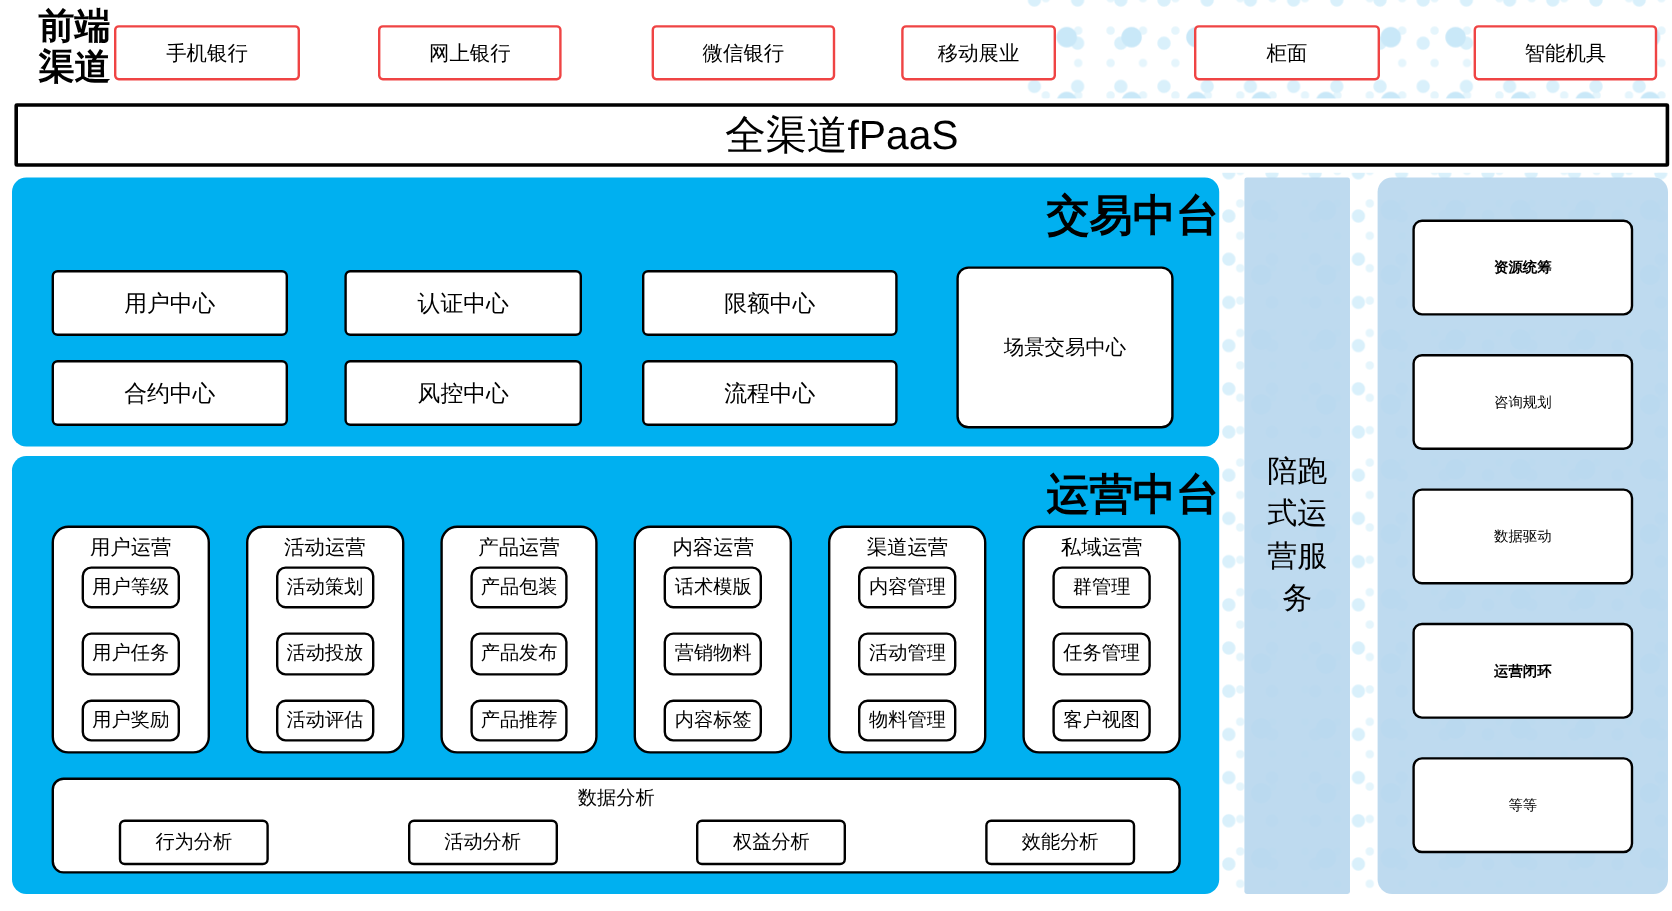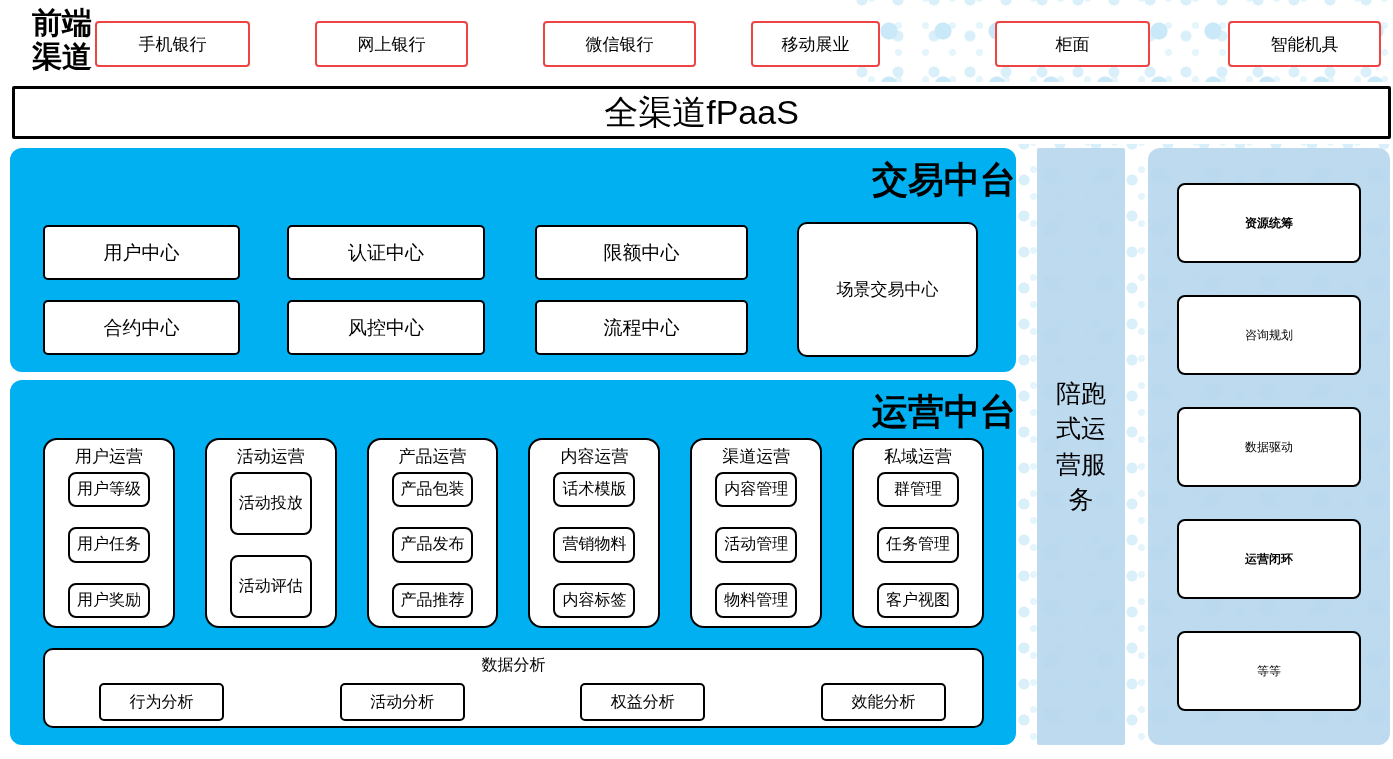--- a/index.html
+++ b/index.html
@@ -174,20 +174,21 @@
         <div class="col-title">用户运营</div>
         <div class="col-items">
           <div class="col-item">用户等级</div>
           <div class="col-item">用户任务</div>
           <div class="col-item">用户奖励</div>
         </div>
       </div>
       <div class="col">
         <div class="col-title">活动运营</div>
         <div class="col-items">
+          <div class="col-item">活动策划</div>
           <div class="col-item">活动投放</div>
           <div class="col-item">活动评估</div>
         </div>
       </div>
       <div class="col">
         <div class="col-title">产品运营</div>
         <div class="col-items">
           <div class="col-item">产品包装</div>
           <div class="col-item">产品发布</div>
           <div class="col-item">产品推荐</div>

